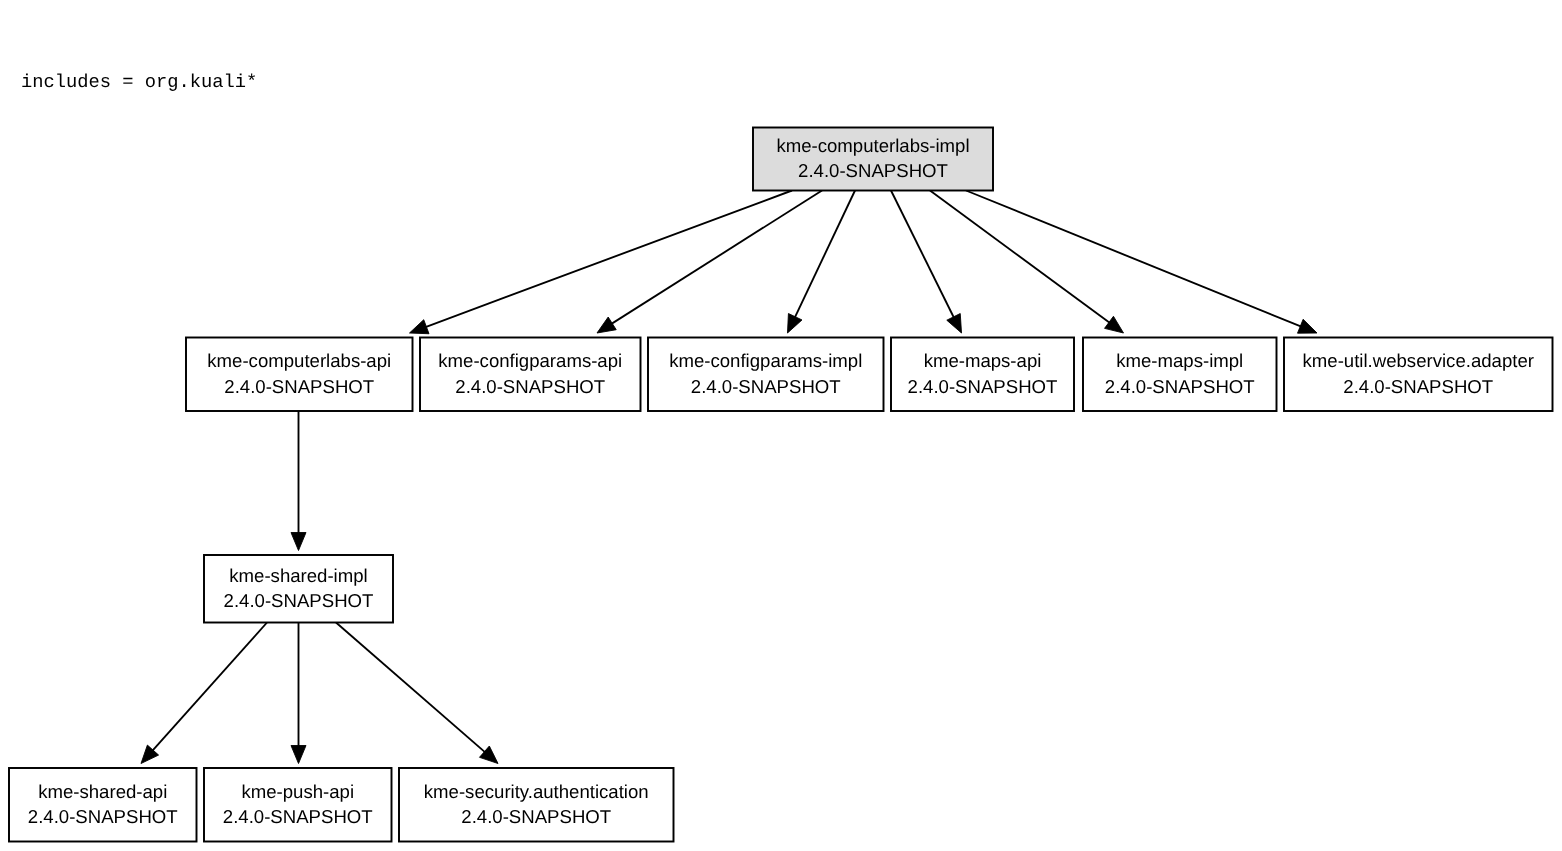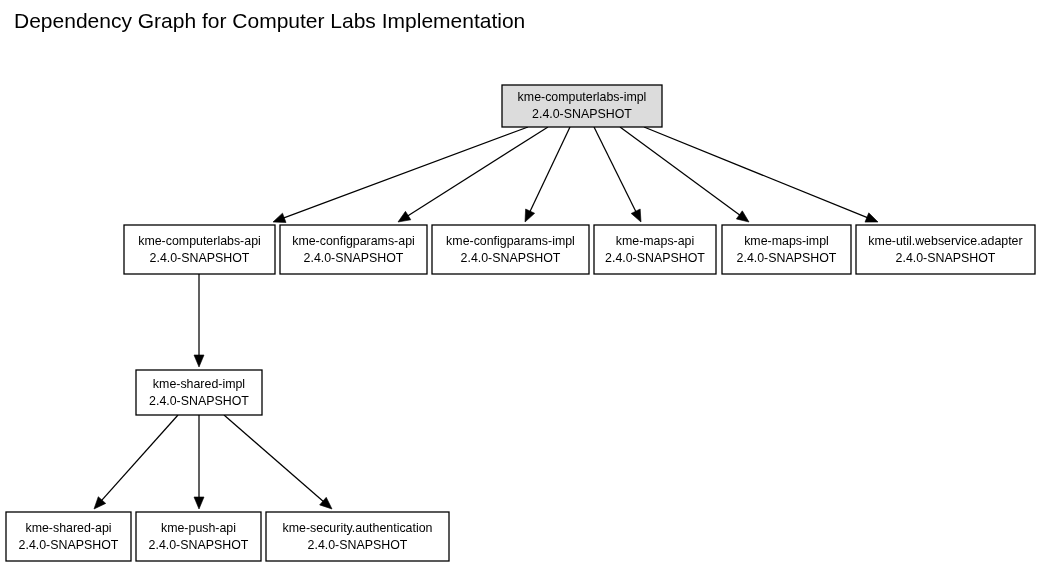--- a/index.html
+++ b/index.html
@@ -70,22 +70,22 @@
     fill: #000000;
     stroke: #000000;
     stroke-width: 0.6;
   }
 </style>
 </head>
 <body>
 
 <div id="canvas">
 
-  <div id="page-title">Dependency Graph for Computer Labs Implementation</div>
 
+  <div id="page-subtitle">includes = org.kuali*</div>
 
   <svg id="graph-svg" viewBox="0 0 1041 567" xmlns="http://www.w3.org/2000/svg">
     <g id="edges-layer">
         <g>
           <line x1="528" y1="127" x2="281.90228009091015" y2="218.683464279857" class="edge-line"></line>
           <polygon points="273,222 282.49944026212705,213.12528114776137 285.9905304938565,222.49610229608788" class="edge-head"></polygon>
         </g>
         <g>
           <line x1="548" y1="127" x2="406.02578121776514" y2="216.91700522874874" class="edge-line"></line>
           <polygon points="398,222 405.462568500729,211.35527964801673 410.81308931257246,219.803470403559" class="edge-head"></polygon>

